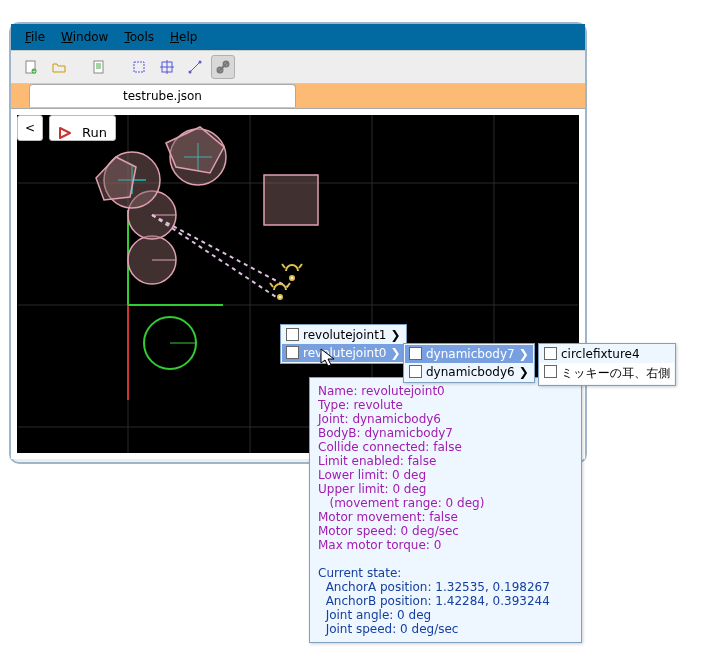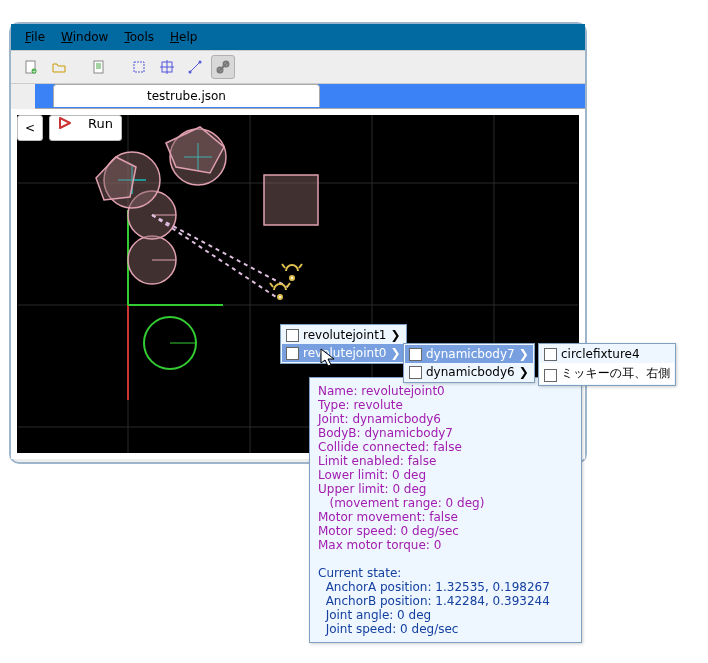--- a/index.html
+++ b/index.html
@@ -9,31 +9,31 @@
   .winbtns { position:absolute; right:4px; display:flex; gap:2px;}
   .winbtn { width:18px; height:16px; background:#dee7f0; border:1px solid #8fa5bb; border-radius:3px; font-size:10px; line-height:14px; text-align:center; color:#333;}
   .menubar { background:#0369a1; padding:4px 8px; display:flex; gap:4px; border-bottom:1px solid #ccc;}
   .menubar span { padding:2px 6px; }
   .menubar span u { text-decoration: underline; }
   .toolbar { background:#eeeeee; padding:4px 8px; display:flex; gap:4px; align-items:center; border-bottom:1px solid #ccc;}
   .tbtn { width:22px; height:22px; border:1px solid transparent; border-radius:3px; display:flex; align-items:center; justify-content:center; background:transparent;}
   .tbtn svg { width:16px; height:16px; }
   .tbtn.toggled { background:#d8d8d8; border:1px solid #b0b0b0;}
   .tbsep { width:8px; }
-  .tabbar { background:#3b82f6; height:24px; position:relative; border-bottom:1px solid #aaa;margin-left:24px;}
+  .tabbar { background:#fdba74; height:24px; position:relative; border-bottom:1px solid #aaa;}
   .tab { position:absolute; left:18px; top:0; height:22px; width:265px; background:#fff; border:1px solid #aaa; border-bottom:none; border-radius:4px 4px 0 0; text-align:center; line-height:22px; font-size:12px;}
   .content { position:relative; background:#fff; height: 350px; }
   .toprow { position:absolute; top:6px; left:6px; display:flex; gap:6px; z-index:5;}
   .sqbtn { width:24px; height:24px; border:1px solid #bbb; background:#fff; display:flex; align-items:center; justify-content:center; border-radius:3px;}
-  .runbtn { height:24px; border:1px solid #bbb; background:#fff; display:flex; align-items:flex-start; gap:16px; padding:0 8px; border-radius:3px; font-size:13px;}
+  .runbtn { height:24px; border:1px solid #bbb; background:#fff; display:flex; align-items:flex-end; gap:10px; padding:0 8px; border-radius:3px; font-size:13px;}
   .canvas { position:absolute; top:6px; left:6px; right:6px; bottom:6px; background:#000;}
   .canvas svg { width:100%; height:100%; display:block;}
   
   .popmenu { position:absolute; background:#eef7ff; border:1px solid #7fa0c0; padding:1px; z-index:20; font-size:12px; box-shadow: 1px 1px 3px rgba(0,0,0,.2);}
-  .popmenu .item { display:flex; align-items:flex-end; gap:4px; padding:2px 4px; white-space:nowrap;}
+  .popmenu .item { display:flex; align-items:flex-start; gap:4px; padding:2px 4px; white-space:nowrap;}
   .popmenu .item.sel { background:#78a0e0; color:#fff;}
   .cb { width:11px; height:11px; border:1px solid #666; background:#fff; display:inline-flex; align-items:center; justify-content:center; font-size:9px;}
   .cb.sel { background:#fff;}
   .arrow { font-size:12px; font-weight:bold;}
   .tooltip { position:absolute; background:#eef7ff; border:1px solid #7fa0c0; padding:6px 8px; font-size:12px; z-index:19; color:#225; box-shadow: 1px 1px 3px rgba(0,0,0,.2);}
   .tooltip .hdr { color:#a21caf;}
   .tooltip .state { color:#1540a0;}
   .cursor { position:absolute; z-index:30; pointer-events:none;}
 </style>
 </head>

